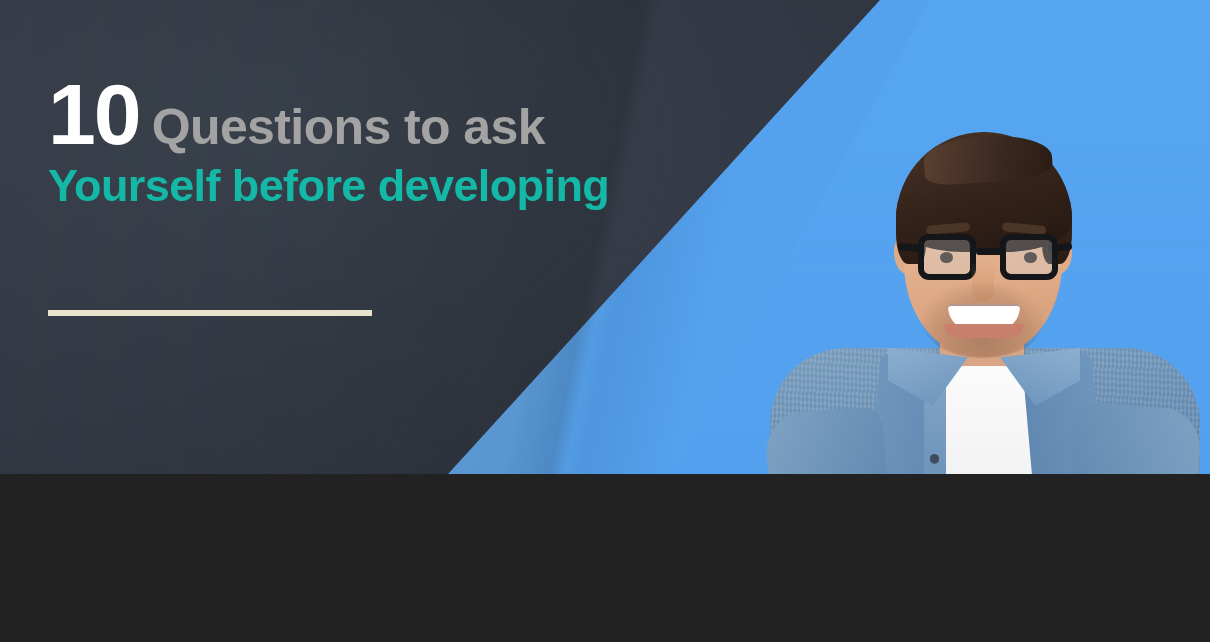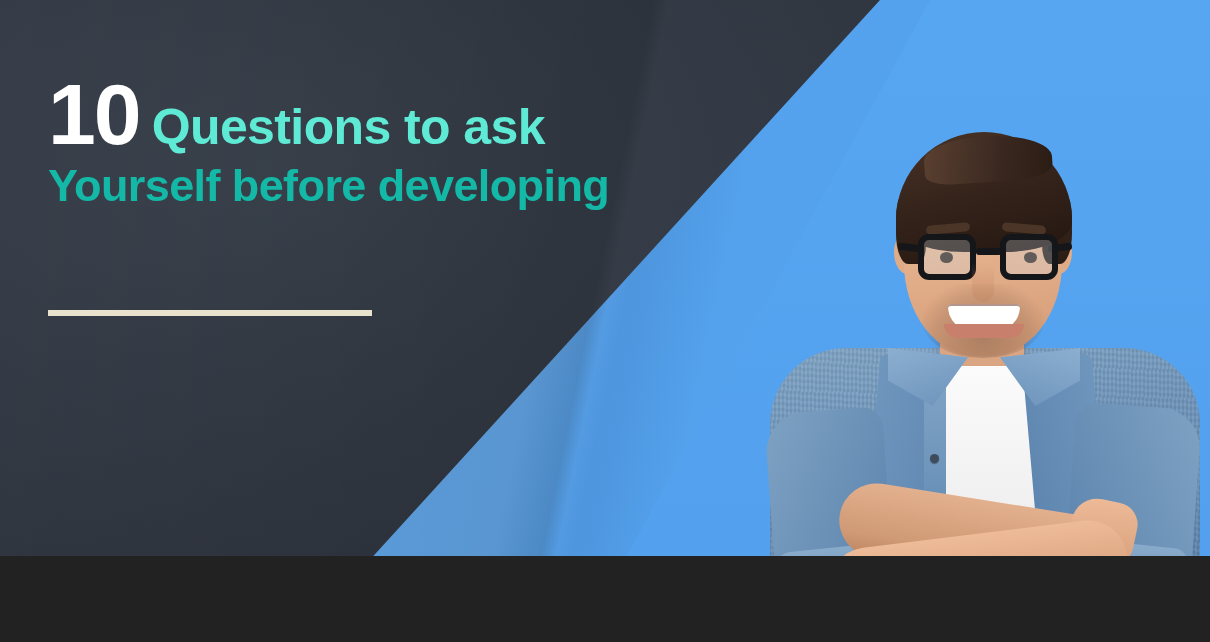--- a/index.html
+++ b/index.html
@@ -1,20 +1,20 @@
 <!DOCTYPE html>
 <html><head>
 <meta charset="utf-8">
 <style>
   html,body{margin:0;padding:0;background:#222;}
   *{box-sizing:border-box;}
 
   .banner{
     position:relative;
-    width:1210px;height:556px;
+    width:1210px;height:474px;
     overflow:hidden;
     background:#343b45;
     font-family:"Liberation Sans", sans-serif;
   }
 
   
   .bg-dark{
     position:absolute;inset:0;
     background:
       radial-gradient(ellipse 780px 520px at 22% 30%, #3c444f 0%, #363d48 42%, #2e343e 100%);
@@ -70,21 +70,21 @@
     line-height:0.94;
     letter-spacing:-2px;
     color:#ffffff;
     margin-right:12px;
   }
   .line-1-text{
     font-size:50px;
     font-weight:bold;
     line-height:1;
     letter-spacing:-0.6px;
-    color:#5eead4;
+    color:#a3a3a3;
   }
   .line-2,.line-3{
     font-size:45px;
     font-weight:bold;
     line-height:1.27;
     letter-spacing:-0.6px;
     color:#14b8a6;
     white-space:nowrap;
   }
 

